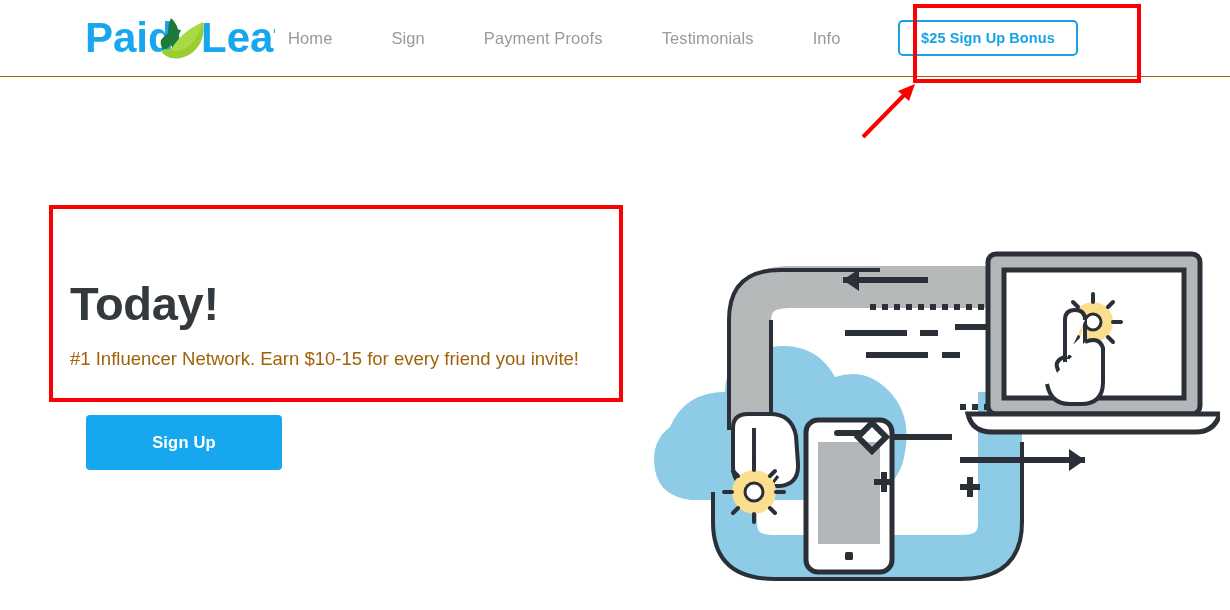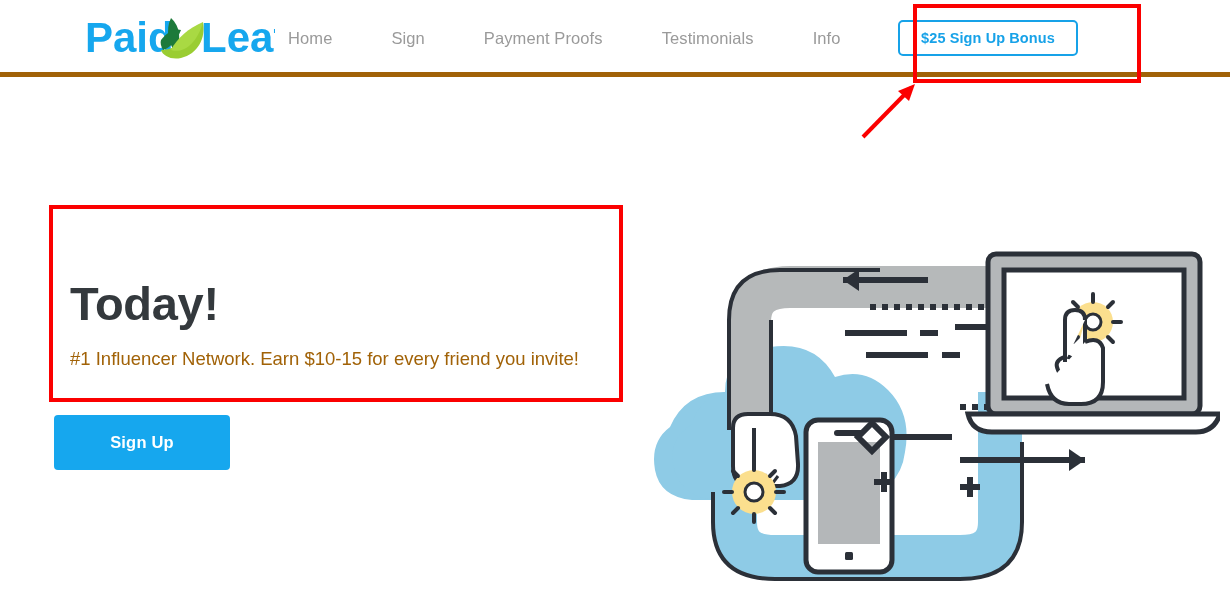--- a/index.html
+++ b/index.html
@@ -17,21 +17,21 @@
     position: relative;
   }
 
   
   .header {
     position: absolute;
     top: 0; left: 0;
     width: 1230px;
     height: 77px;
     background: #ffffff;
-    border-bottom: 5px solid #a16207;
+    border-bottom: 1px solid #a16207;
     display: flex;
     align-items: center;
   }
 
   .logo {
     position: absolute;
     left: 85px;
     top: 10px;
     height: 56px;
     display: flex;
@@ -134,23 +134,23 @@
   .hero-sub {
     margin: 12px 0 0 0;
     font-size: 18.5px;
     line-height: 28px;
     color: #a16207;
     font-weight: 400;
     max-width: 525px;
   }
   .signup-btn {
     position: absolute;
-    left: 54px;
+    left: 86px;
     top: 338px;
-    width: 176px;
+    width: 196px;
     height: 55px;
     background: #16a7ee;
     border: none;
     border-radius: 4px;
     color: #ffffff;
     font-size: 16.5px;
     font-weight: bold;
     font-family: "Liberation Sans", sans-serif;
     cursor: pointer;
     letter-spacing: 0.2px;

